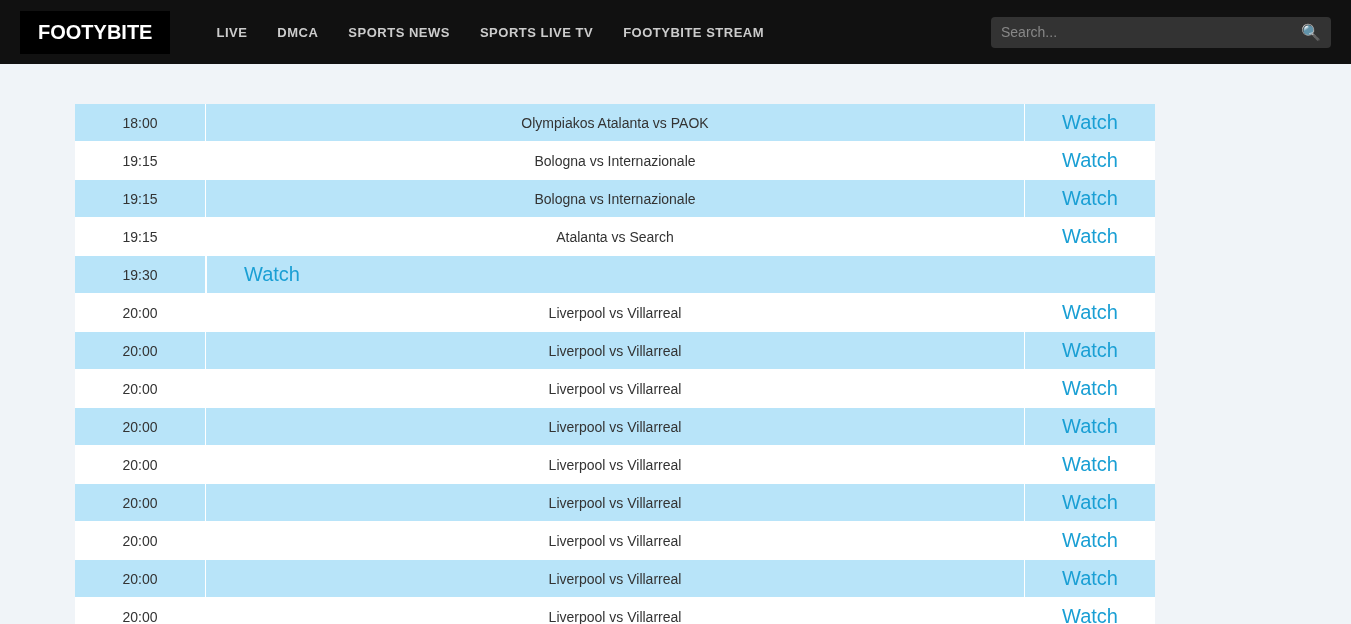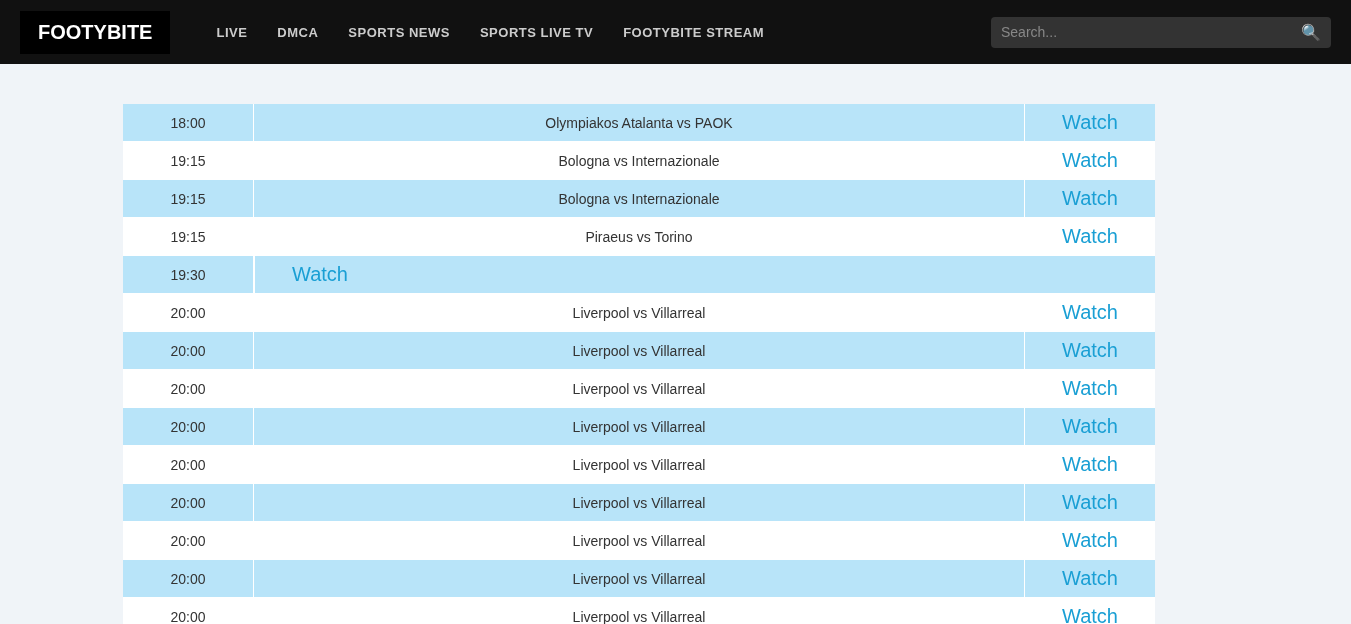--- a/index.html
+++ b/index.html
@@ -87,21 +87,20 @@
     .schedule-table {
       width: 1080px;
       border-collapse: collapse;
     }
 
     .schedule-row {
       display: flex;
       align-items: center;
       height: 38px;
       border-bottom: 1px solid #fff;
-      margin-left: 48px;
     }
 
     .schedule-row.light-blue {
       background-color: #b8e4f9;
     }
 
     .schedule-row.white {
       background-color: #fff;
     }
 
@@ -179,21 +178,21 @@
       <div class="schedule-row light-blue">
         <div class="time-cell">19:15</div>
         <div class="divider"></div>
         <div class="match-cell">Bologna vs Internazionale</div>
         <div class="divider"></div>
         <div class="watch-cell"><a class="watch-link" href="#">Watch</a></div>
       </div>
       <div class="schedule-row white">
         <div class="time-cell">19:15</div>
         <div class="divider"></div>
-        <div class="match-cell">Piraeus vs Torino</div>
+        <div class="match-cell">Atalanta vs Search</div>
         <div class="divider"></div>
         <div class="watch-cell"><a class="watch-link" href="#">Watch</a></div>
       </div>
       <div class="schedule-row light-blue">
         <div class="time-cell">19:30</div>
         <div class="divider"></div>
         <div class="divider"></div>
         <div class="watch-cell"><a class="watch-link" href="#">Watch</a></div>
       </div>
       <div class="schedule-row white">

